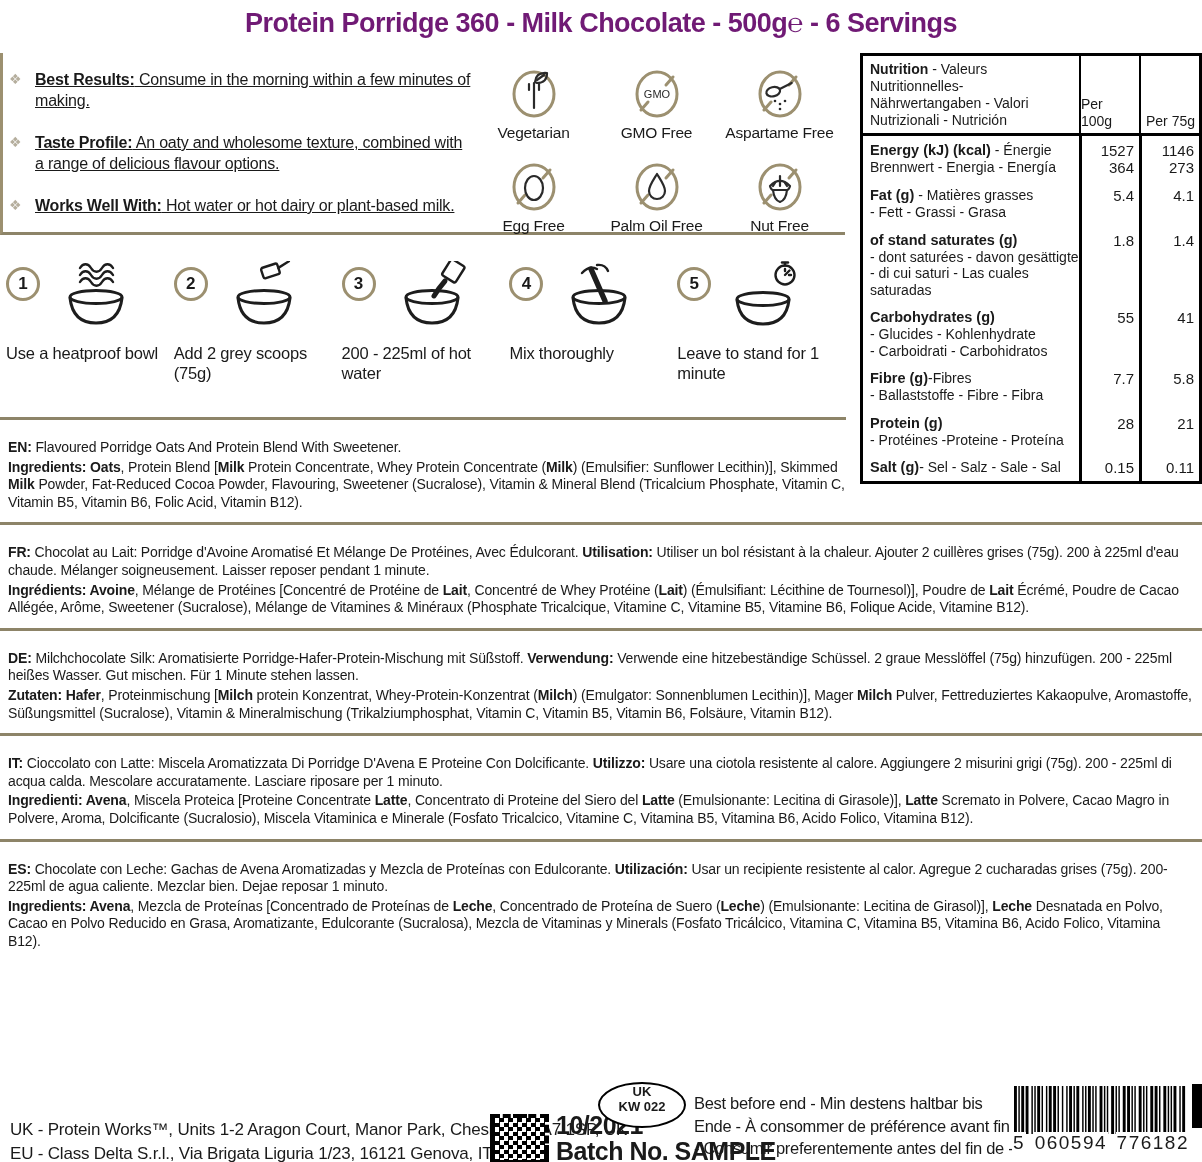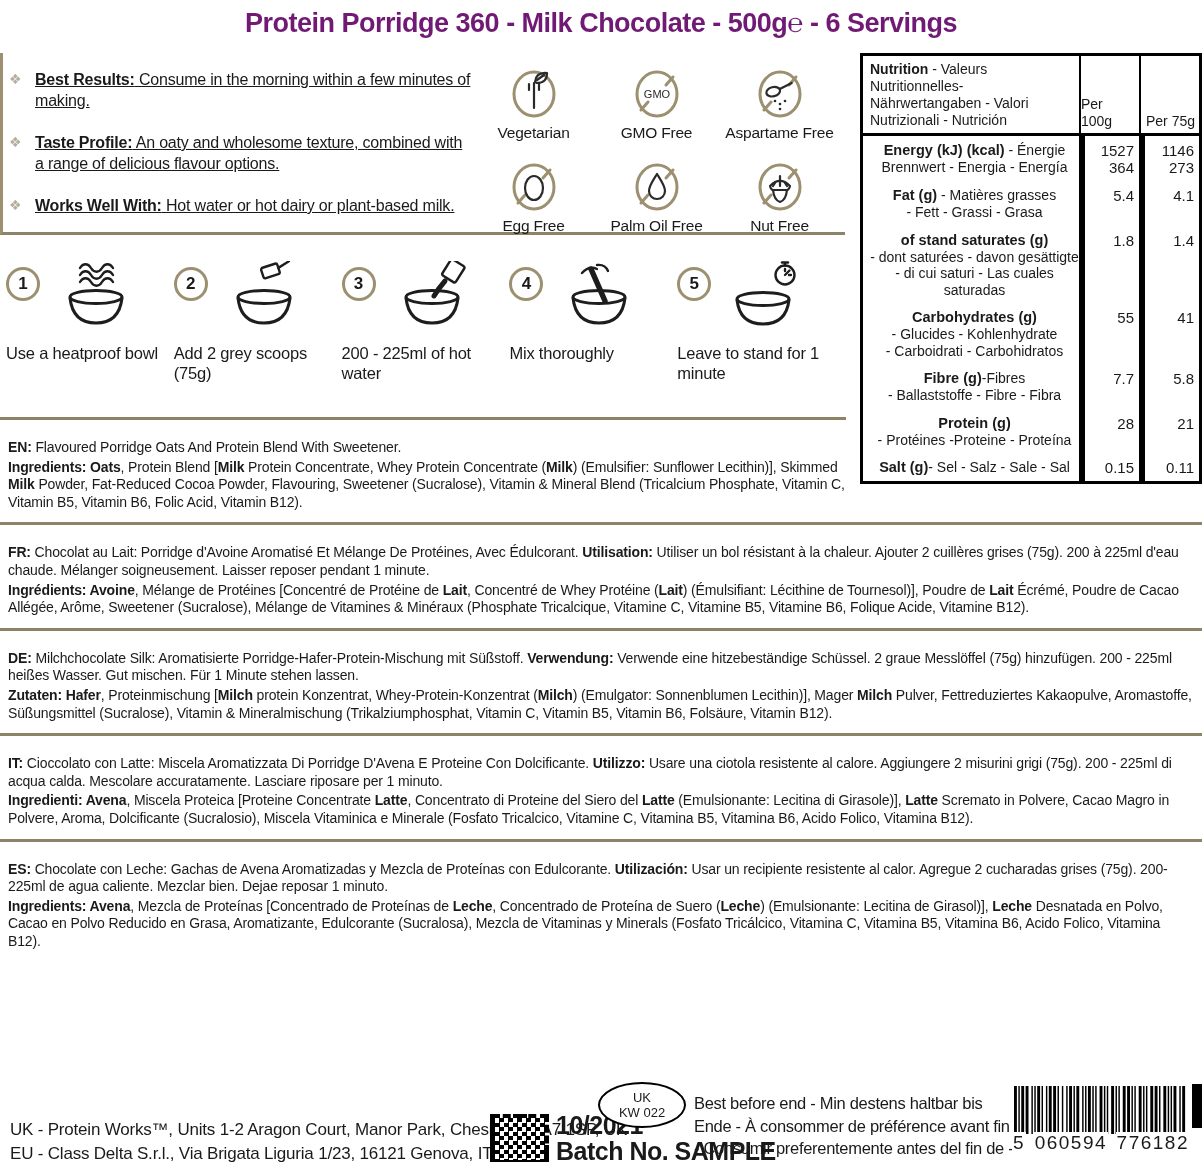--- a/index.html
+++ b/index.html
@@ -15,24 +15,24 @@
   }
   
   .nutri{
     float:right;width:342px;margin:0 0 10px 14px;border:3px solid #000;
     box-sizing:border-box;background:#fff;font-size:14px;line-height:17px;
   }
   .nhead{display:flex;border-bottom:3px solid #000;min-height:56px;}
   .nh-name{flex:1;padding:5px 4px 4px 7px;}
   .nh-val{width:60px;border-left:2px solid #000;display:flex;align-items:flex-end;justify-content:flex-end;padding:0 4px 3px 0;box-sizing:border-box;}
   .nrow{display:flex;}
-  .n-name{flex:1;padding:6px 0 5px 7px;text-align:center;}
+  .n-name{flex:1;padding:6px 0 5px 7px;}
   .n-name b{font-size:14.5px;}
   .n-sub{font-size:14px;line-height:16.5px;}
-  .n-val{width:60px;border-left:6px solid #000000;text-align:right;padding:6px 5px 5px 0;box-sizing:border-box;font-size:15px;line-height:17px;}
+  .n-val{width:60px;border-left:3px solid #000000;text-align:right;padding:6px 5px 5px 0;box-sizing:border-box;font-size:15px;line-height:17px;}
   
   .top-section{
     width:845px;height:182px;box-sizing:border-box;
     border-left:3px solid #9c9070;border-bottom:3px solid #8d8468;
     display:flex;padding:16px 0 0 6px;
   }
   .info-list{width:465px;}
   .info-item{display:flex;gap:10px;margin-bottom:21px;}
   .info-bullet{color:#b5ae9d;font-size:14px;line-height:21px;flex:0 0 16px;}
   .info-text{font-size:16px;line-height:21px;letter-spacing:-0.2px;text-decoration:underline;}
@@ -69,22 +69,22 @@
   .addresses{position:absolute;left:10px;top:40px;font-size:17px;line-height:24px;letter-spacing:-0.2px;}
   .datamatrix{
     position:absolute;left:490px;top:36px;width:50px;height:42px;
     background:conic-gradient(#000 25%,#fff 0 50%,#000 0 75%,#fff 0) 0 0/9px 9px;
     border-left:5px solid #000;border-bottom:5px solid #000;
     border-top:4px dashed #000;border-right:4px dashed #000;
   }
   .batch{position:absolute;left:556px;top:34px;font-size:25px;font-weight:bold;line-height:26px;letter-spacing:-0.5px;}
   .oval{
     position:absolute;left:598px;top:4px;width:84px;height:42px;border:2.5px solid #000;
-    border-radius:50%;display:flex;flex-direction:column;align-items:center;justify-content:center;
-    background:#fff;font-weight:normal;font-size:13px;line-height:15px;
+    border-radius:50%;display:flex;flex-direction:column;align-items:center;
+    background:#fff;font-weight:bold;font-size:13px;line-height:15px;
   }
   .best-before{position:absolute;left:694px;top:14px;width:322px;font-size:16.5px;line-height:22.5px;letter-spacing:-0.3px;}
   .barcode{position:absolute;left:1012px;top:6px;width:180px;height:78px;}
   .bc-digits{position:absolute;left:0;top:48px;width:178px;display:flex;justify-content:space-between;font-size:19px;letter-spacing:1.5px;}
   .bc-digits span{background:#fff;padding:0 1px;}
   .print-mark{position:absolute;left:1192px;top:6px;width:10px;height:44px;background:#000;}
 </style>
 </head>
 <body>
 

